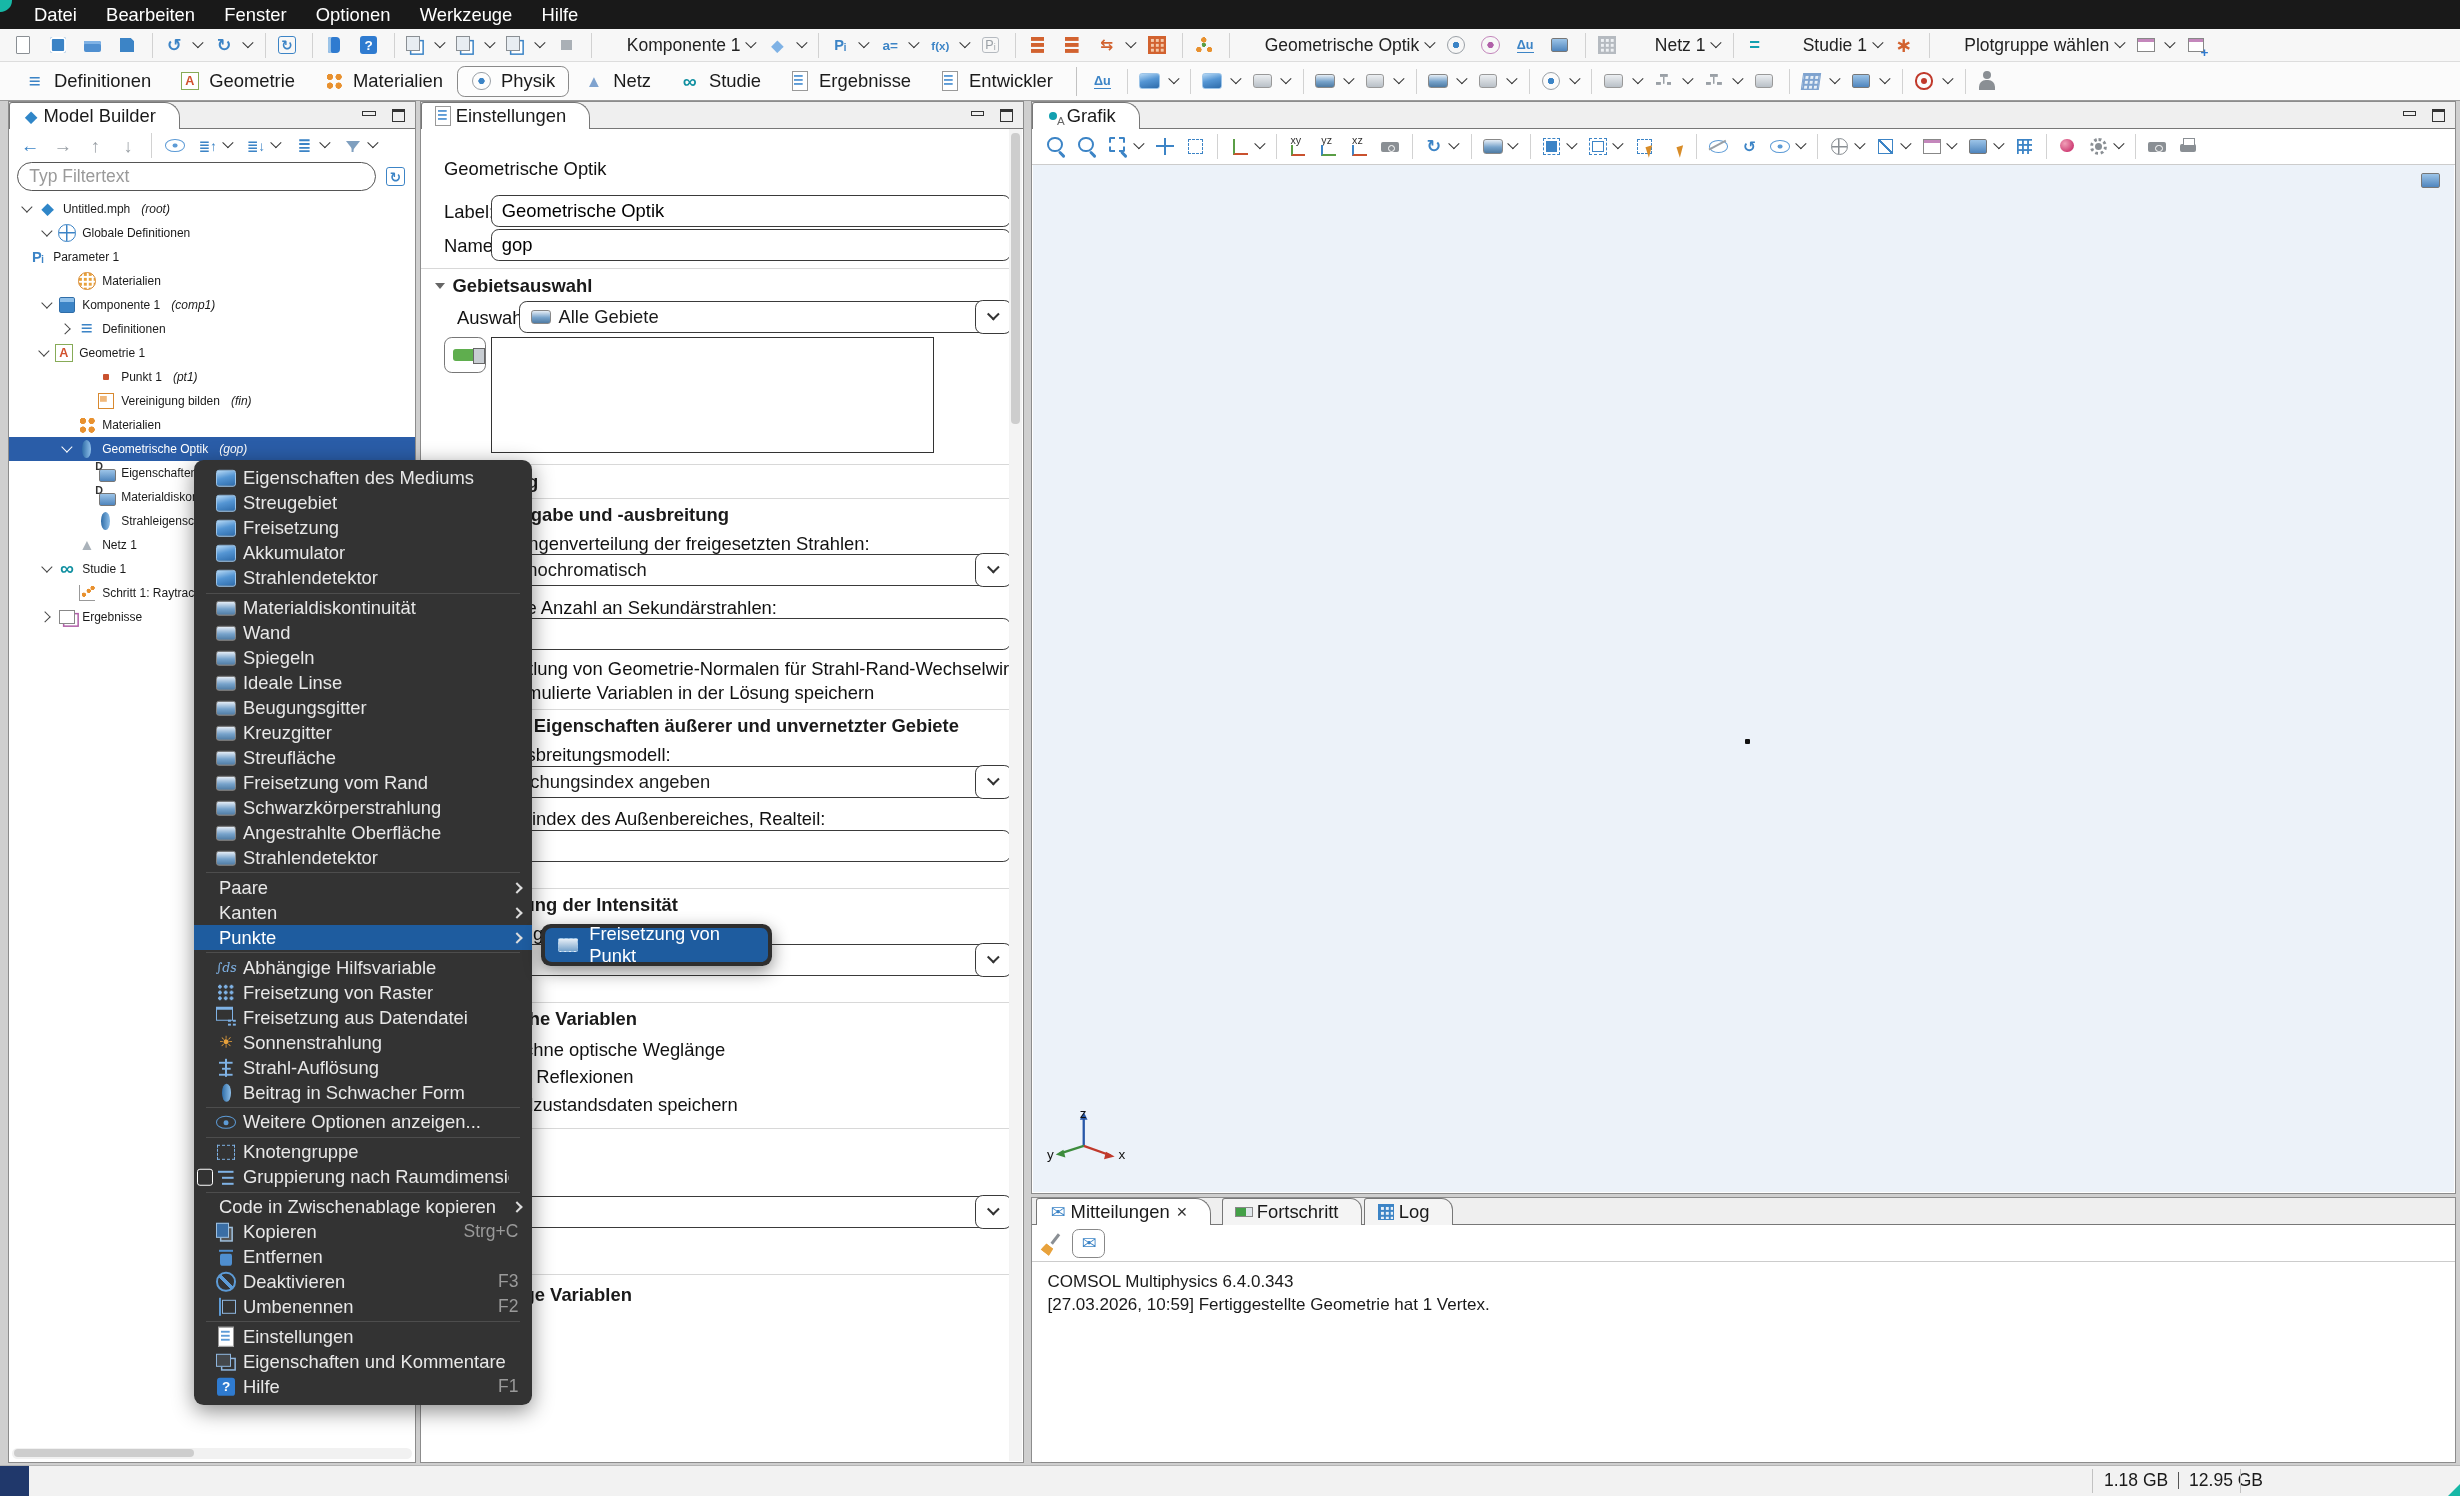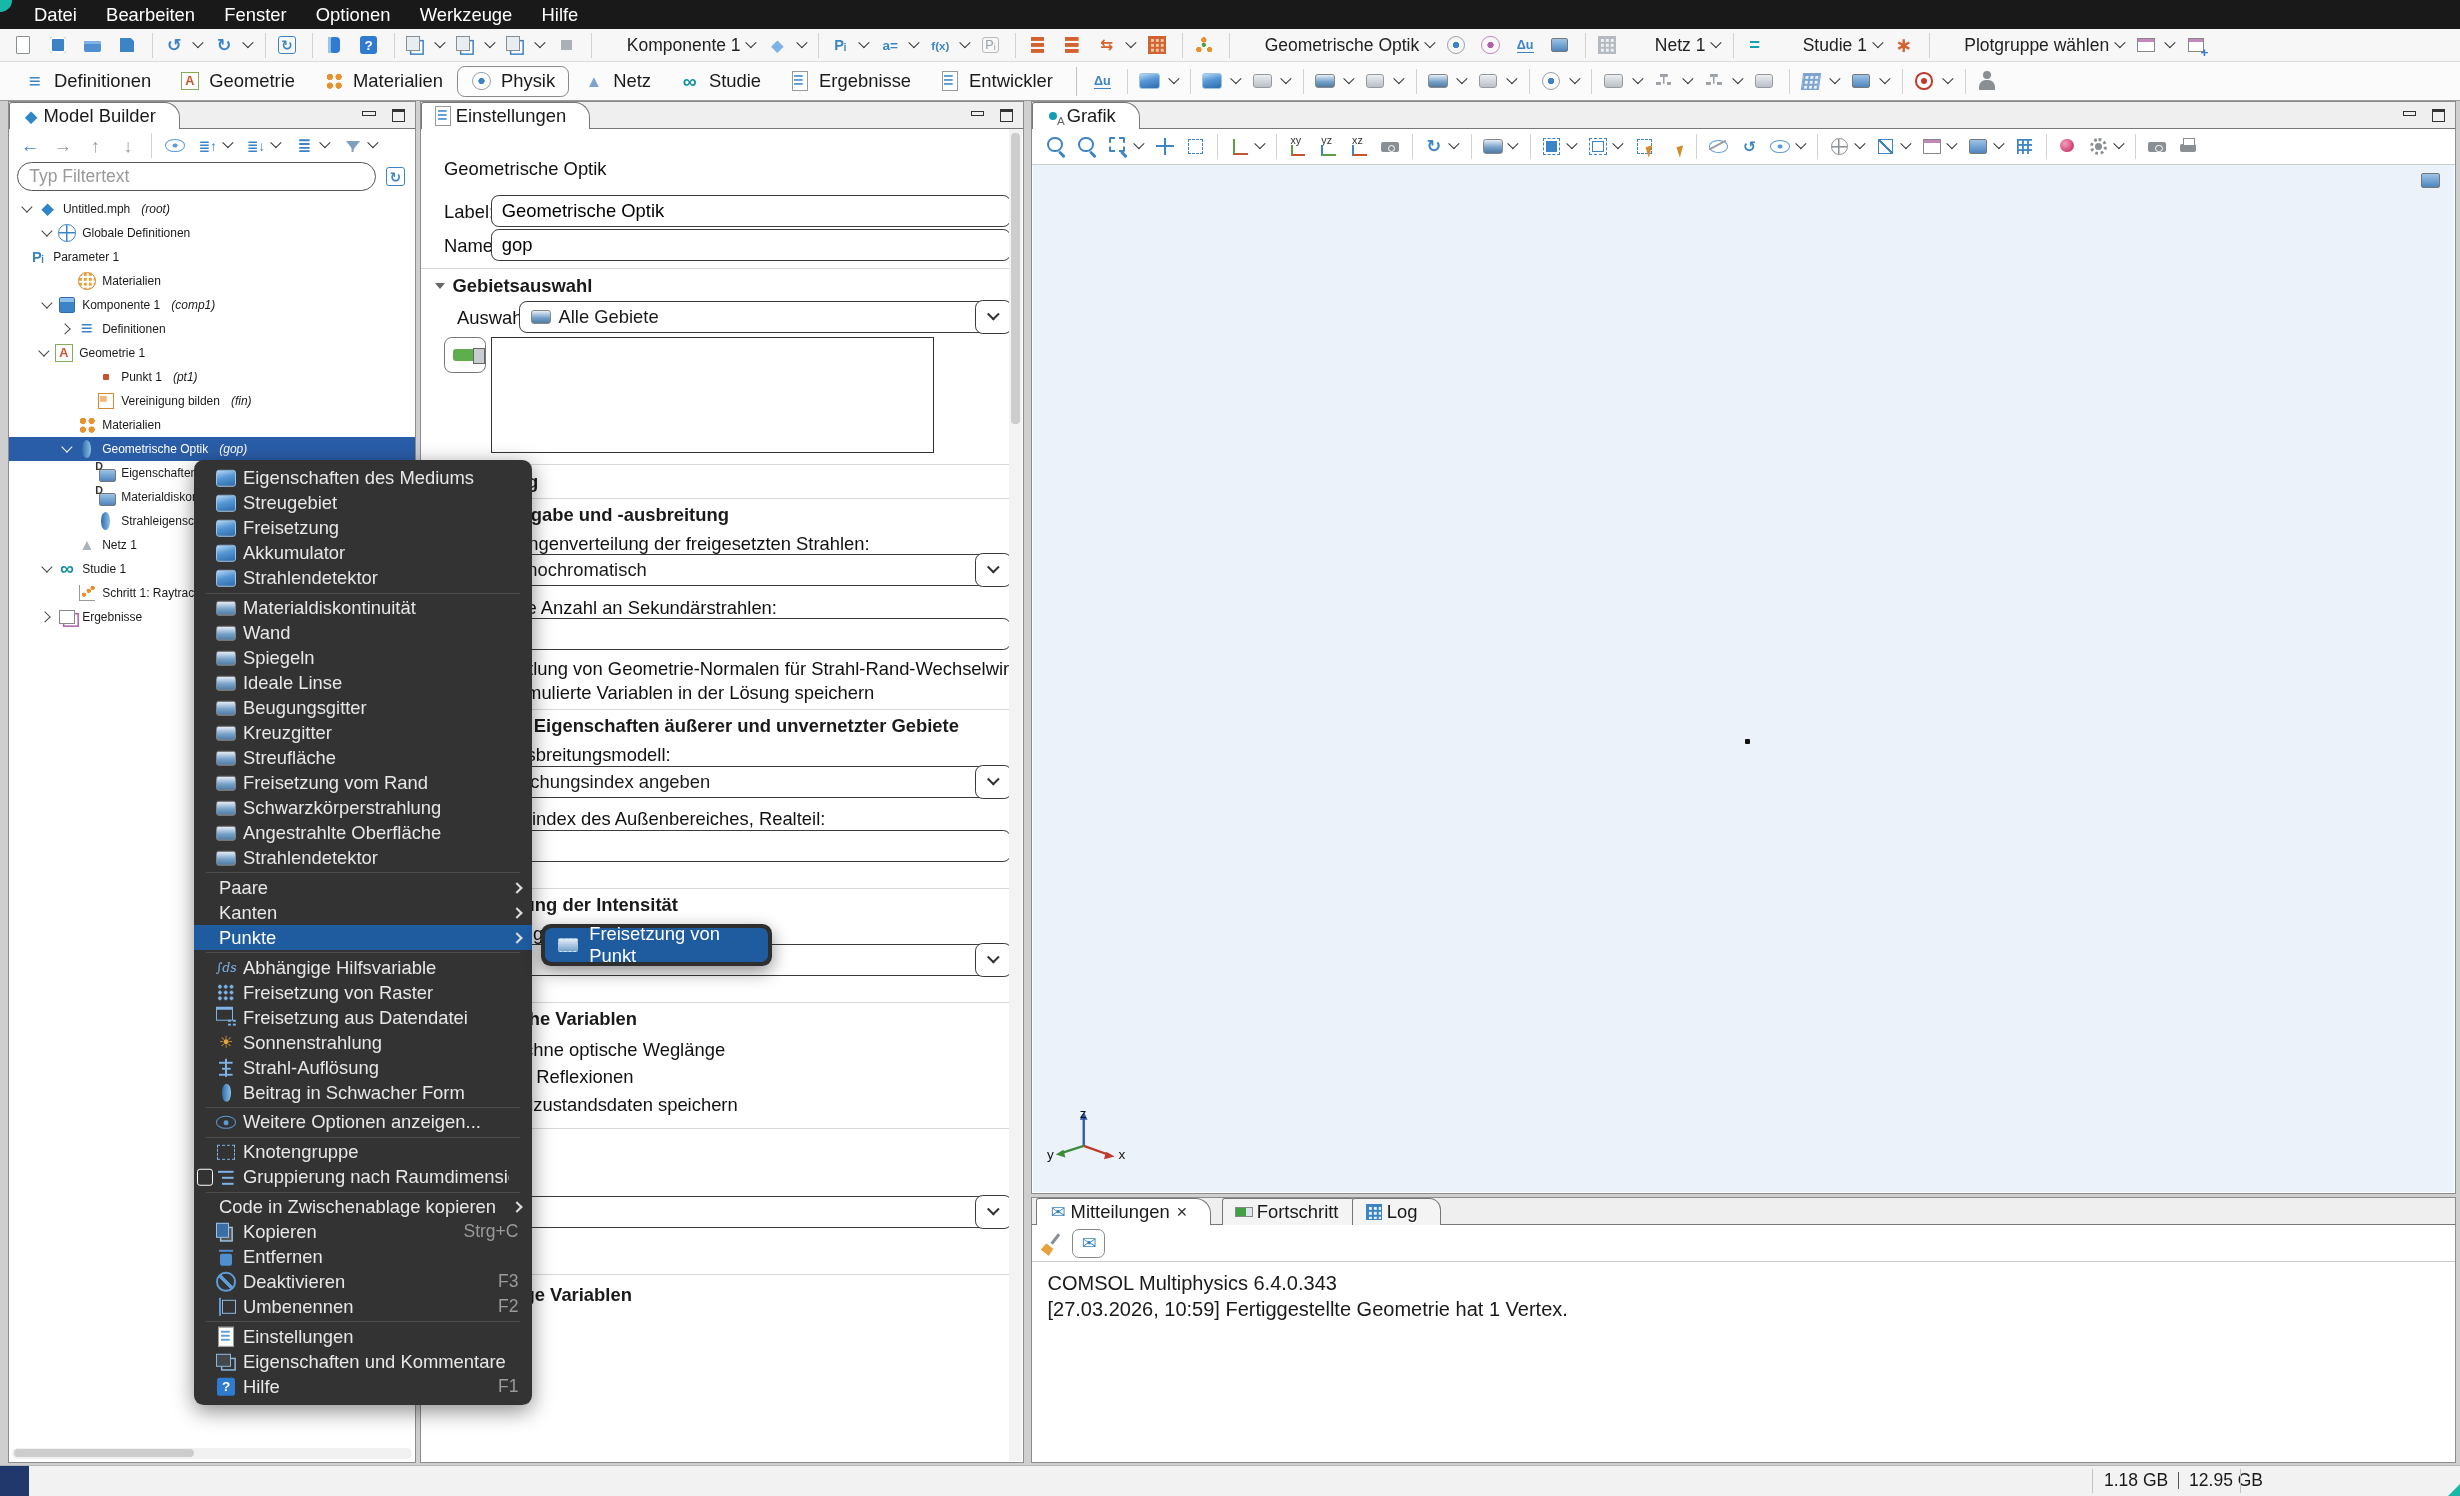--- a/index.html
+++ b/index.html
@@ -70,21 +70,21 @@
   #sel-toggle .sw::after{content:"";position:absolute;right:-7.8px;top:-1px;width:10.7px;height:14.6px;background:#c8cdd2;border:1px solid #666}
   #set-vscroll{position:absolute;right:1px;top:27px;bottom:1px;width:12.6px;background:#f3f3f3}
   #set-vscroll .thumb{position:absolute;left:1.9px;width:8.7px;top:3.9px;height:291px;background:#cdcdcd;border-radius:3.9px}
   
   #gtoolbar{display:flex;align-items:center;height:36px;padding:0 9.7px;background:#fff;border-bottom:1px solid #ccc}
   #gcanvas{position:absolute;left:1px;right:1px;bottom:1px;top:63px;background:#ecf2f9}
   #vertex-dot{position:absolute;width:4.9px;height:4.9px;background:#111;border-radius:1px}
   #gcorner-icon{position:absolute;width:19.4px;height:15.5px;background:linear-gradient(180deg,#9cc4e8,#4f85bd);border:1px solid #777;border-radius:1.9px}
   
   #msg-toolbar{display:flex;align-items:center;height:37px;padding:0 7.8px;gap:9.7px;border-bottom:1px solid #ccc}
-  .msg-line{font-size:20px;padding:1.9px 15.5px}
+  .msg-line{font-size:17px;padding:1.9px 15.5px}
   .iconbtn{width:33px;height:29px;border:1.5px solid #888;border-radius:6.8px;display:flex;align-items:center;justify-content:center;background:#fff}
   .closex{font-size:18.4px;color:#333;margin-left:5.8px}
   
   #statusbar{position:absolute;left:0;top:1465px;width:2461px;height:31px;background:#f2f2f2;border-top:1px solid #b5b5b5}
   #sb-corner{position:absolute;left:0;top:0;width:29px;height:30px;background:#20386b}
   .sb-sep{position:absolute;top:2.9px;bottom:2.9px;width:1px;background:#c2c2c2}
   #sb-mem{position:absolute;left:2104px;top:3.9px;font-size:17.5px;display:flex;gap:9.7px;align-items:center}
   #sb-mem .bar{width:1.5px;height:17.5px;background:#555}
   #corner-br{position:absolute;right:0;bottom:0;width:0;height:0;border-bottom:13.6px solid #17b8a6;border-left:13.6px solid transparent;z-index:9}
   
@@ -1140,21 +1140,21 @@
   <div class="tabbar">
     <div class="ptab" style="left:3.9px">
       <span class="tic" data-icon="envm"></span>
       <span>Mitteilungen</span>
       <span class="closex">×</span>
     </div>
     <div class="ptab inactive" style="left:190px">
       <span class="tic" data-icon="prog"></span>
       <span>Fortschritt</span>
     </div>
-    <div class="ptab inactive" style="left:320px">
+    <div class="ptab inactive" style="left:332px">
       <span class="tic" data-icon="logi"></span>
       <span>Log</span>
     </div>
   </div>
   <div id="msg-toolbar">
     <span class="tic" data-icon="broom"></span>
     <span class="iconbtn">
         <span class="tic" data-icon="envm"></span>
       </span>
   </div>

